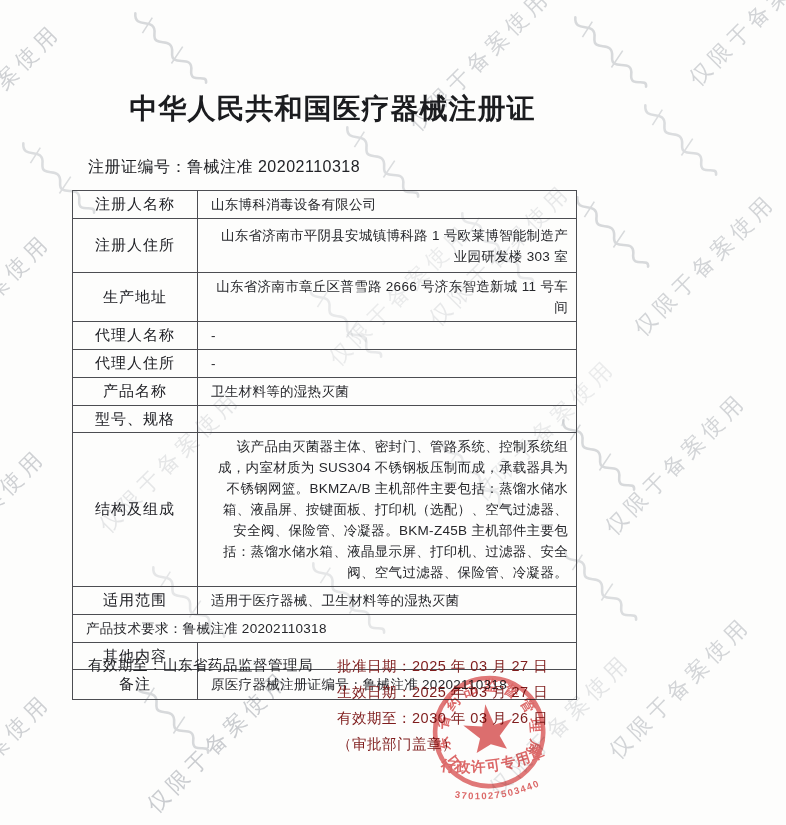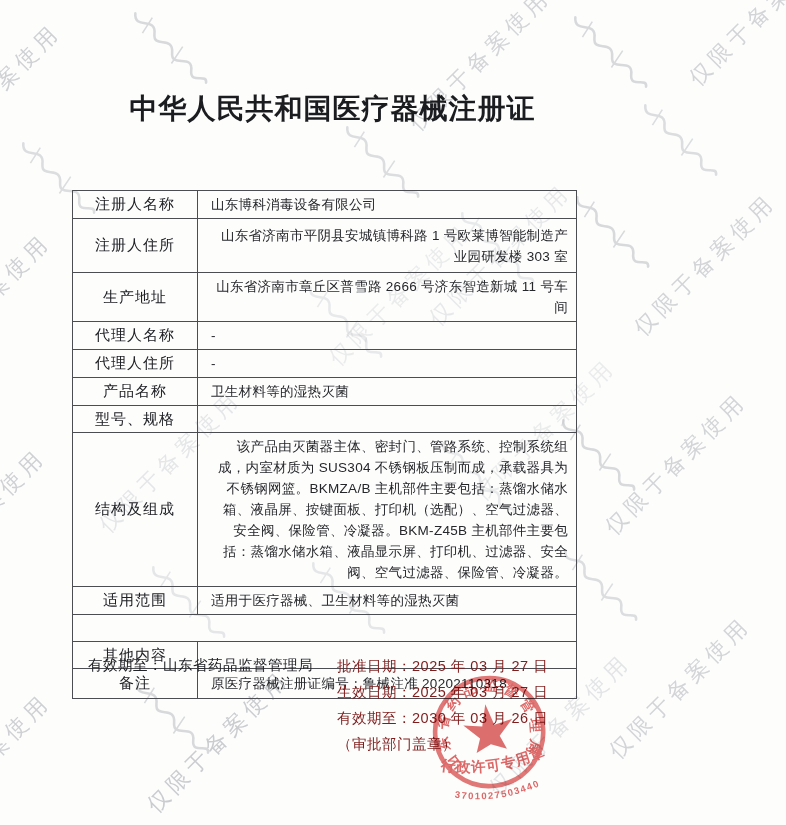--- a/index.html
+++ b/index.html
@@ -138,20 +138,23 @@
         </svg></div>
       <div class="wm-scribble" style="left: 172px; top: 718px; opacity: 0.5; color: rgb(179, 183, 188);"><svg width="34" height="104" viewBox="0 0 34 104">
           <path d="M17 3 C4 14 30 20 16 31 C4 41 29 45 15 57 C3 67 30 72 16 83 C5 92 26 96 18 102" fill="none" stroke="currentColor" stroke-width="2.6" stroke-linecap="round"></path>
           <path d="M8 22 L26 18 M7 64 L27 60" stroke="currentColor" stroke-width="1.6"></path>
         </svg></div>
     </div>
 
   <div class="content">
     <h1 class="title">中华人民共和国医疗器械注册证</h1>
 
+    <div class="cert-no">
+      <span>注册证编号：</span><span>鲁械注准 20202110318</span>
+    </div>
 
     <div class="cert-table">
         <div class="t-row r0">
           <div class="t-label">注册人名称</div>
           <div class="t-value">
             <span>山东博科消毒设备有限公司</span>
           </div>
         </div>
         <div class="t-row r1">
           <div class="t-label">注册人住所</div>
@@ -192,20 +195,23 @@
             <span>该产品由灭菌器主体、密封门、管路系统、控制系统组成，内室材质为 SUS304 不锈钢板压制而成，承载器具为不锈钢网篮。BKMZA/B 主机部件主要包括：蒸馏水储水箱、液晶屏、按键面板、打印机（选配）、空气过滤器、安全阀、保险管、冷凝器。BKM-Z45B 主机部件主要包括：蒸馏水储水箱、液晶显示屏、打印机、过滤器、安全阀、空气过滤器、保险管、冷凝器。</span>
           </div>
         </div>
         <div class="t-row r8">
           <div class="t-label">适用范围</div>
           <div class="t-value">
             <span>适用于医疗器械、卫生材料等的湿热灭菌</span>
           </div>
         </div>
         <div class="t-row r9">
+          <div class="t-value">
+            <span>产品技术要求：鲁械注准 20202110318</span>
+          </div>
         </div>
         <div class="t-row r10">
           <div class="t-label">其他内容</div>
           <div class="t-value">
             <span></span>
           </div>
         </div>
         <div class="t-row r11">
           <div class="t-label">备注</div>
           <div class="t-value">

